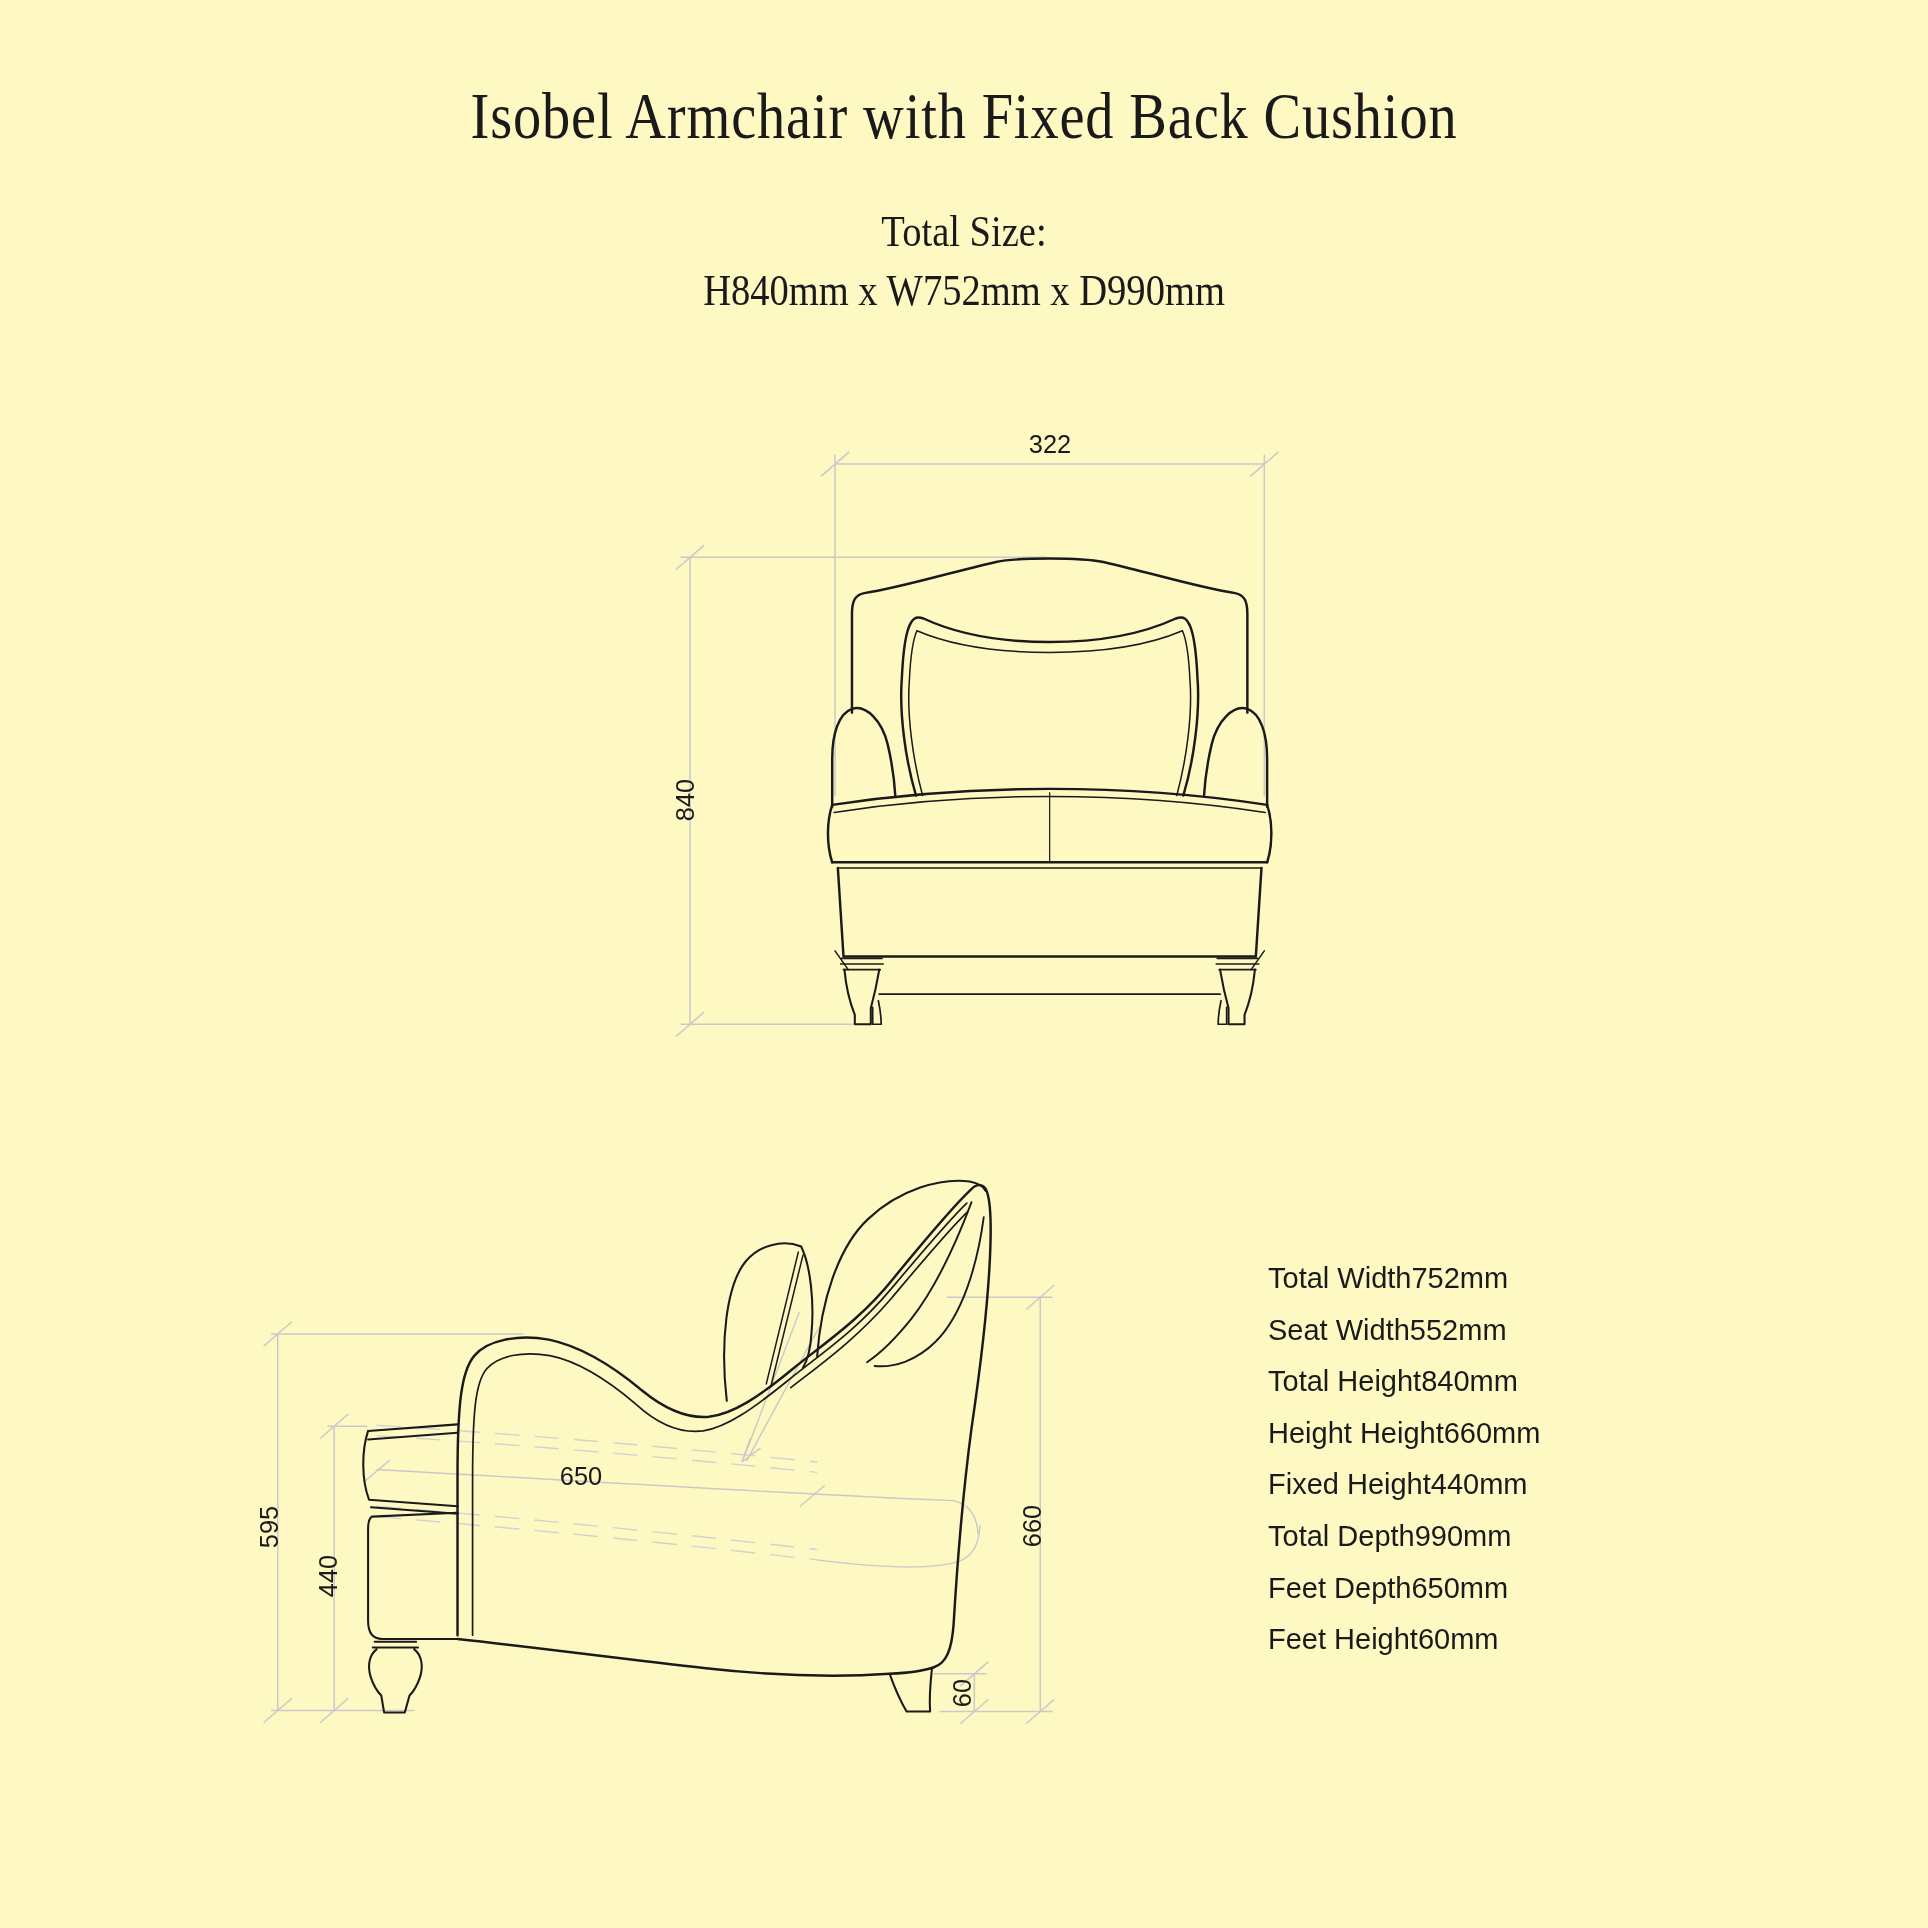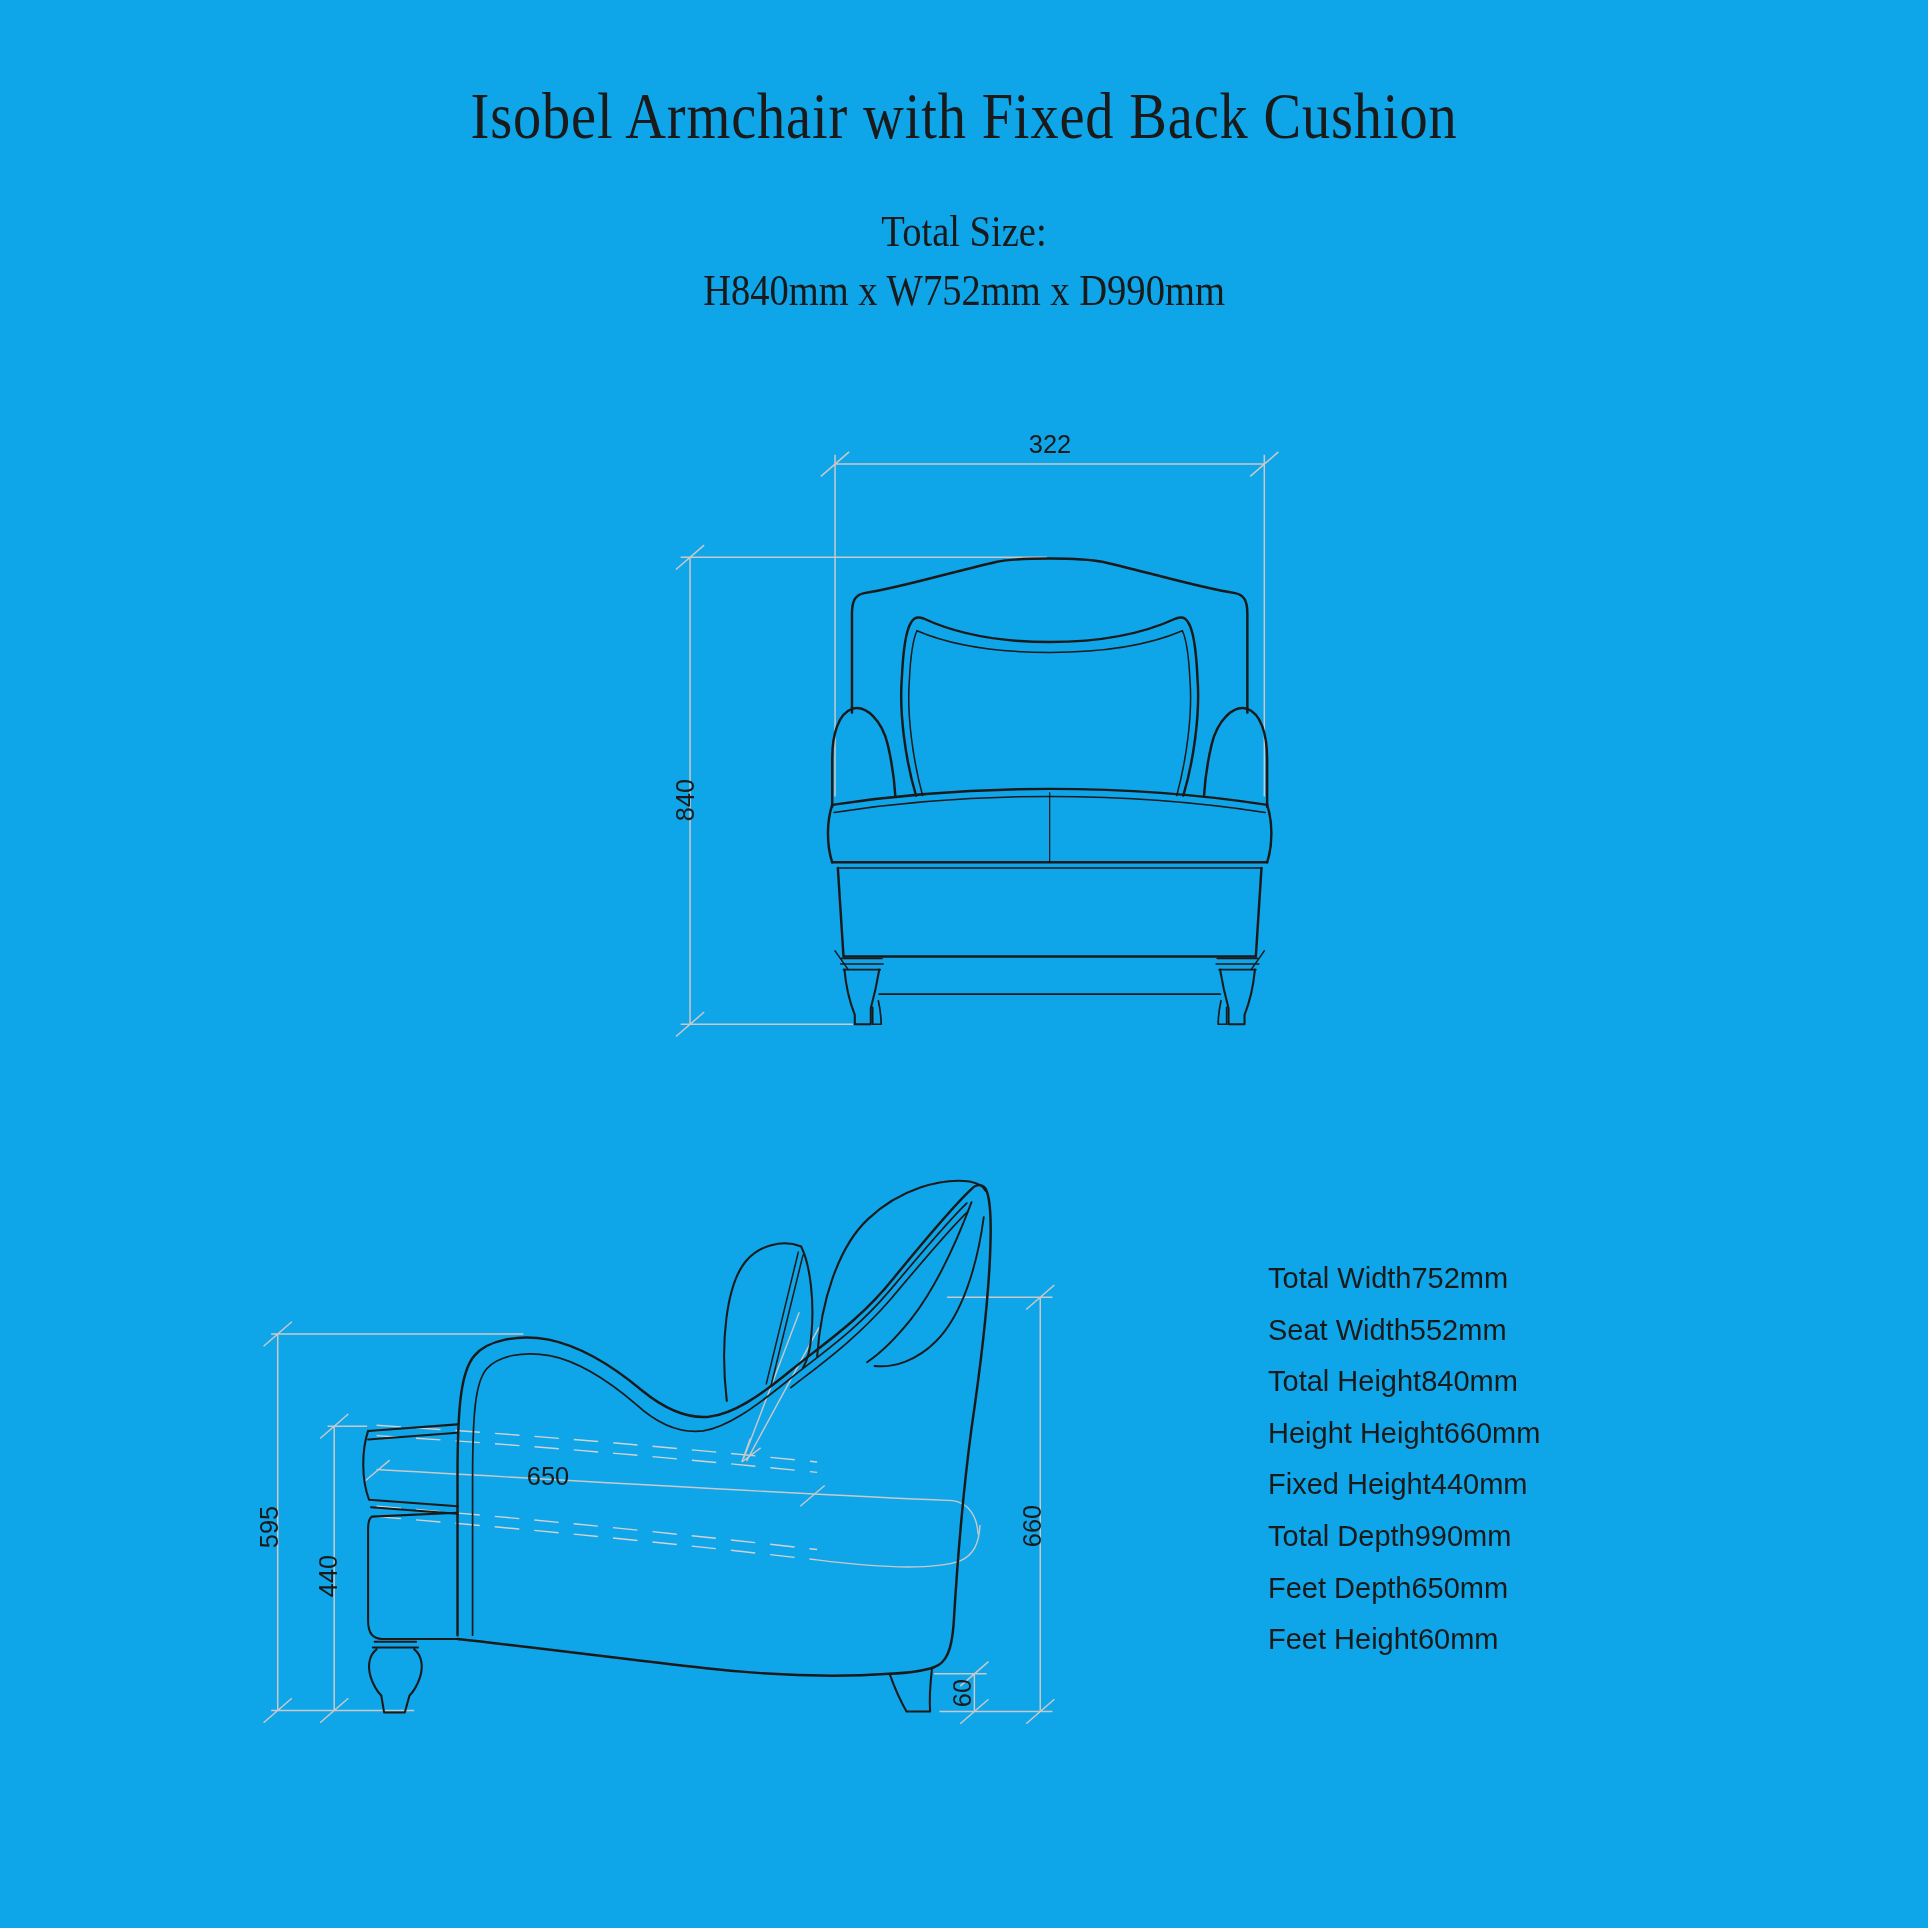--- a/index.html
+++ b/index.html
@@ -1,16 +1,16 @@
 <!DOCTYPE html>
 <html style="font-size:15px"><head>
 <meta charset="utf-8">
 <style>
   html,body{margin:0;padding:0;background:#ffffff;}
-  .sheet{position:relative;width:1928px;height:1928px;background:#0ea5e9;overflow:hidden;
+  .sheet{position:relative;width:1928px;height:1928px;background:#fef9c3;overflow:hidden;
          font-family:"Liberation Sans",sans-serif;color:#1a1a1a;}
   .titleblock{position:absolute;left:0;width:100%;text-align:center;}
   .title{top:79px;font-family:"Liberation Serif",serif;font-weight:400;font-size:60px;
          letter-spacing:0.9px;transform:scale(0.94,1.10);transform-origin:center top;}
   .subtitle{font-family:"Liberation Serif",serif;font-weight:400;font-size:41px;
             transform:scale(0.94,1.08);transform-origin:center top;}
   .sub1{top:205px;}
   .sub2{top:264px;}
   .drawing{position:absolute;left:0;top:0;width:1928px;height:1928px;}
   .dimlabel{position:absolute;font-size:25.4px;color:#1a1a1a;white-space:nowrap;
@@ -97,21 +97,21 @@
       <path stroke-width="2.2" d="M398 1744 L442 1744 M396 1750 L444 1750 M400 1752 C392 1758 390 1770 394 1782 C397 1791 401 1797 405 1801 M440 1752 C448 1758 450 1770 446 1782 C443 1791 439 1797 435 1801 M405 1801 L408 1819 M435 1801 L430 1819 M408 1819 L430 1819"></path>
       <path stroke-width="2.6" d="M486 1741 C570 1750 660 1762 750 1772 C830 1781 900 1781 945 1778 C965 1777 981 1775 992 1771"></path>
       <path stroke-width="2.2" d="M945 1778 C950 1792 956 1806 963 1818 M990 1772 C988 1790 987 1804 988 1818 M963 1818 L988 1818"></path>
     </g>
   </svg>
 
   <span class="dimlabel" style="left:1050px;top:444px;">322</span>
   <span class="dimlabel rot" style="left:685px;top:800px;">840</span>
   <span class="dimlabel rot" style="left:269px;top:1527px;">595</span>
   <span class="dimlabel rot" style="left:328px;top:1576px;">440</span>
-  <span class="dimlabel" style="left:548px;top:1476px;">650</span>
+  <span class="dimlabel" style="left:581px;top:1476px;">650</span>
   <span class="dimlabel rot" style="left:1032px;top:1526px;">660</span>
   <span class="dimlabel rot" style="left:962px;top:1693px;">60</span>
 
   <div class="dimtable">
     <div class="dimrow">
       <span class="lbl">Total Width</span>
       <span class="val">752mm</span>
     </div>
     <div class="dimrow">
       <span class="lbl">Seat Width</span>

